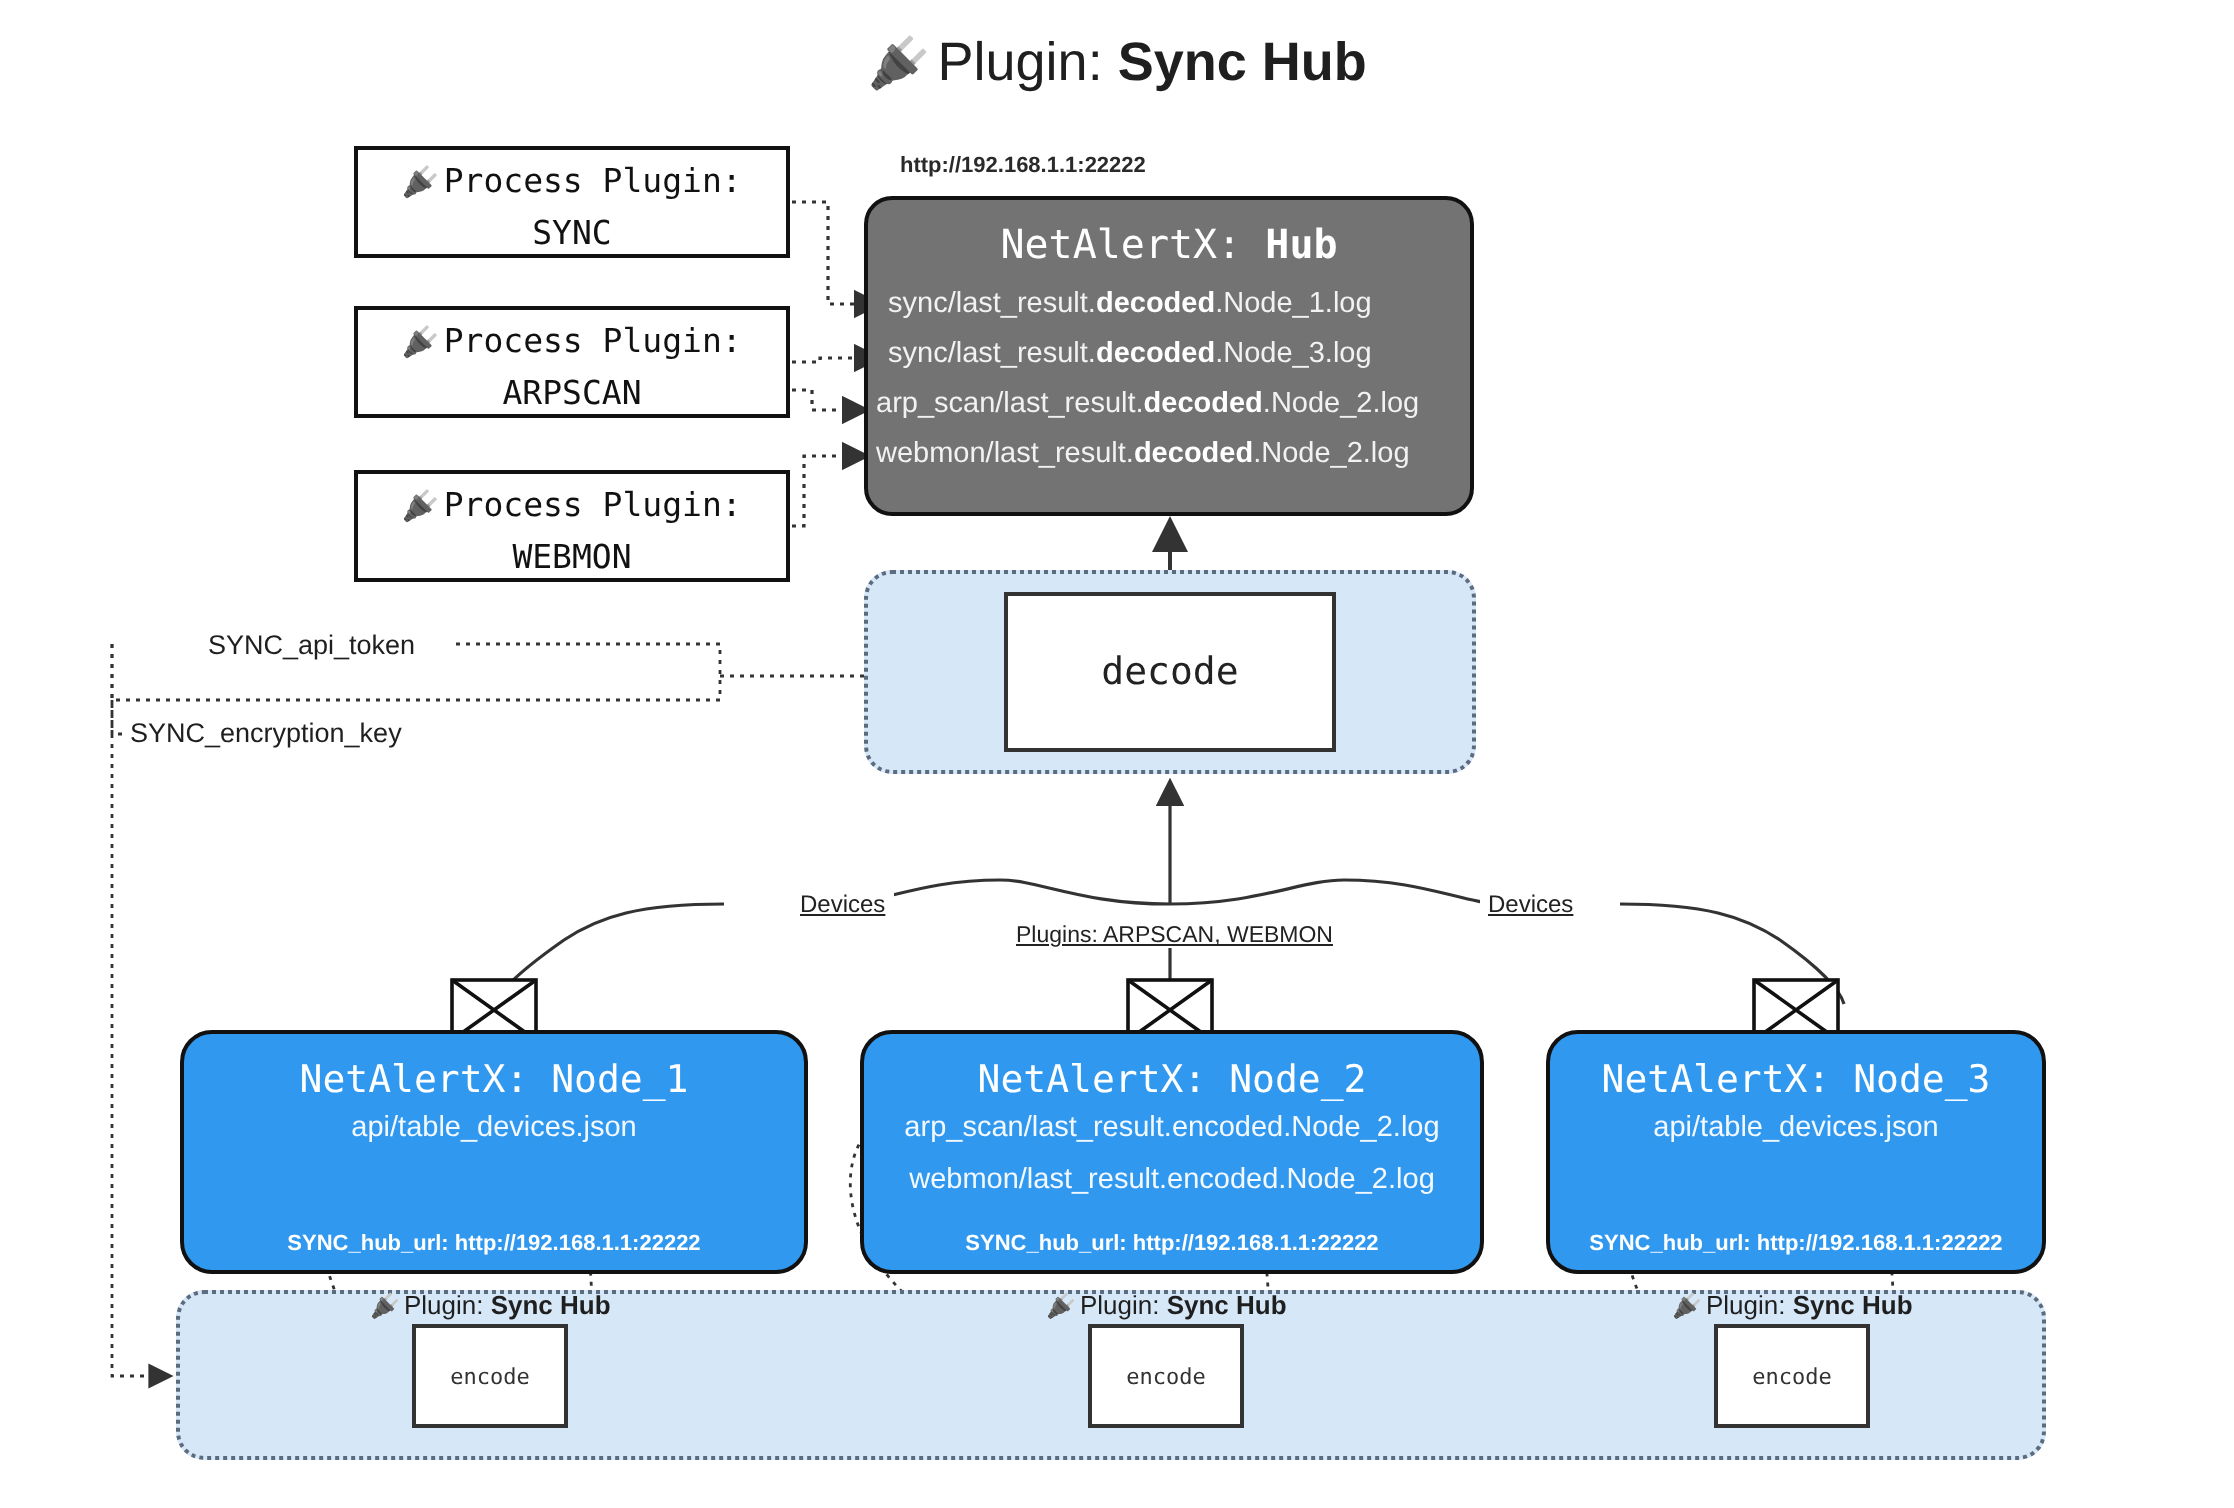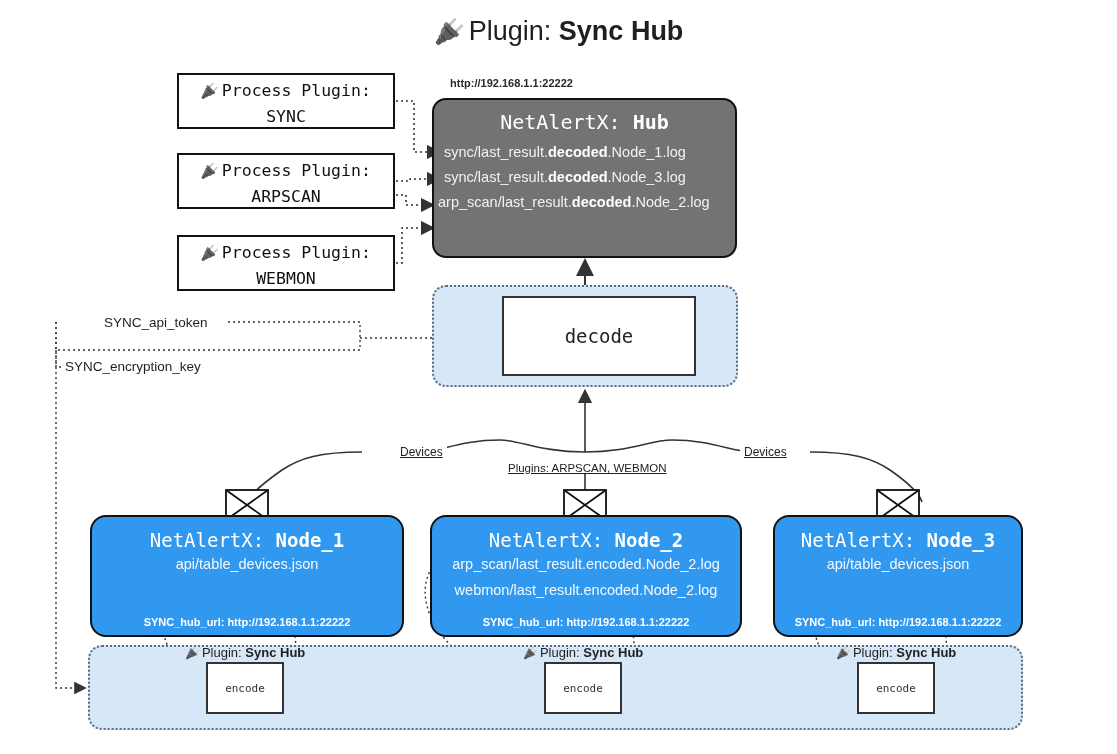--- a/index.html
+++ b/index.html
@@ -50,21 +50,21 @@
   }
   .pbox .plug{display:inline-block;transform:scaleX(-1);font-size:15px;margin-right:2px;}
   .pbox .l2{display:block;}
 
   
   .cluster-decode{
     position:absolute;left:432px;top:285px;width:306px;height:102px;
     background:#d6e7f7;border:2px dotted #5b6b80;border-radius:14px;box-sizing:border-box;
   }
   .decode-box{
-    position:absolute;left:502px;top:296px;width:194px;height:80px;
+    position:absolute;left:502px;top:296px;width:166px;height:80px;
     background:#ffffff;border:2.5px solid #333;box-sizing:border-box;
     display:flex;align-items:center;justify-content:center;
     font-family:"DejaVu Sans Mono", monospace;font-size:19px;color:#222;
   }
 
   
   .keylabel{
     position:absolute;font-size:13.5px;color:#1f1f1f;background:#ffffff;
     padding:0 3px;white-space:nowrap;
   }
@@ -78,21 +78,21 @@
 
   
   .node{
     position:absolute;height:122px;background:#3098ef;
     border:2.5px solid #111;border-radius:16px;box-sizing:border-box;
   }
   .node-title{
     text-align:center;font-family:"DejaVu Sans Mono", monospace;
     font-size:19px;color:#ffffff;margin-top:12px;
   }
-  .node-title b{font-weight:bold;}
+  .node-title b{font-weight:normal;}
   .node-line{
     text-align:center;font-size:14.5px;color:#f4f9ff;white-space:nowrap;
     line-height:26px;
   }
   .node-foot{
     position:absolute;left:0;bottom:7px;width:100%;text-align:center;
     font-size:11px;font-weight:bold;color:#ffffff;white-space:nowrap;
   }
 
   
@@ -181,20 +181,23 @@
     </div>
     <div class="hub-line">
       <span>sync/last_result.</span><b>decoded</b><span>.Node_1.log</span>
     </div>
     <div class="hub-line">
       <span>sync/last_result.</span><b>decoded</b><span>.Node_3.log</span>
     </div>
     <div class="hub-line wide">
       <span>arp_scan/last_result.</span><b>decoded</b><span>.Node_2.log</span>
     </div>
+    <div class="hub-line wide">
+      <span>webmon/last_result.</span><b>decoded</b><span>.Node_2.log</span>
+    </div>
   </div>
 
   <div class="pbox" style="left:177px;top:73px;">
     <span class="plug">🔌</span><span>Process Plugin:</span>
     <span class="l2">SYNC</span>
   </div>
   <div class="pbox" style="left:177px;top:153px;">
     <span class="plug">🔌</span><span>Process Plugin:</span>
     <span class="l2">ARPSCAN</span>
   </div>

